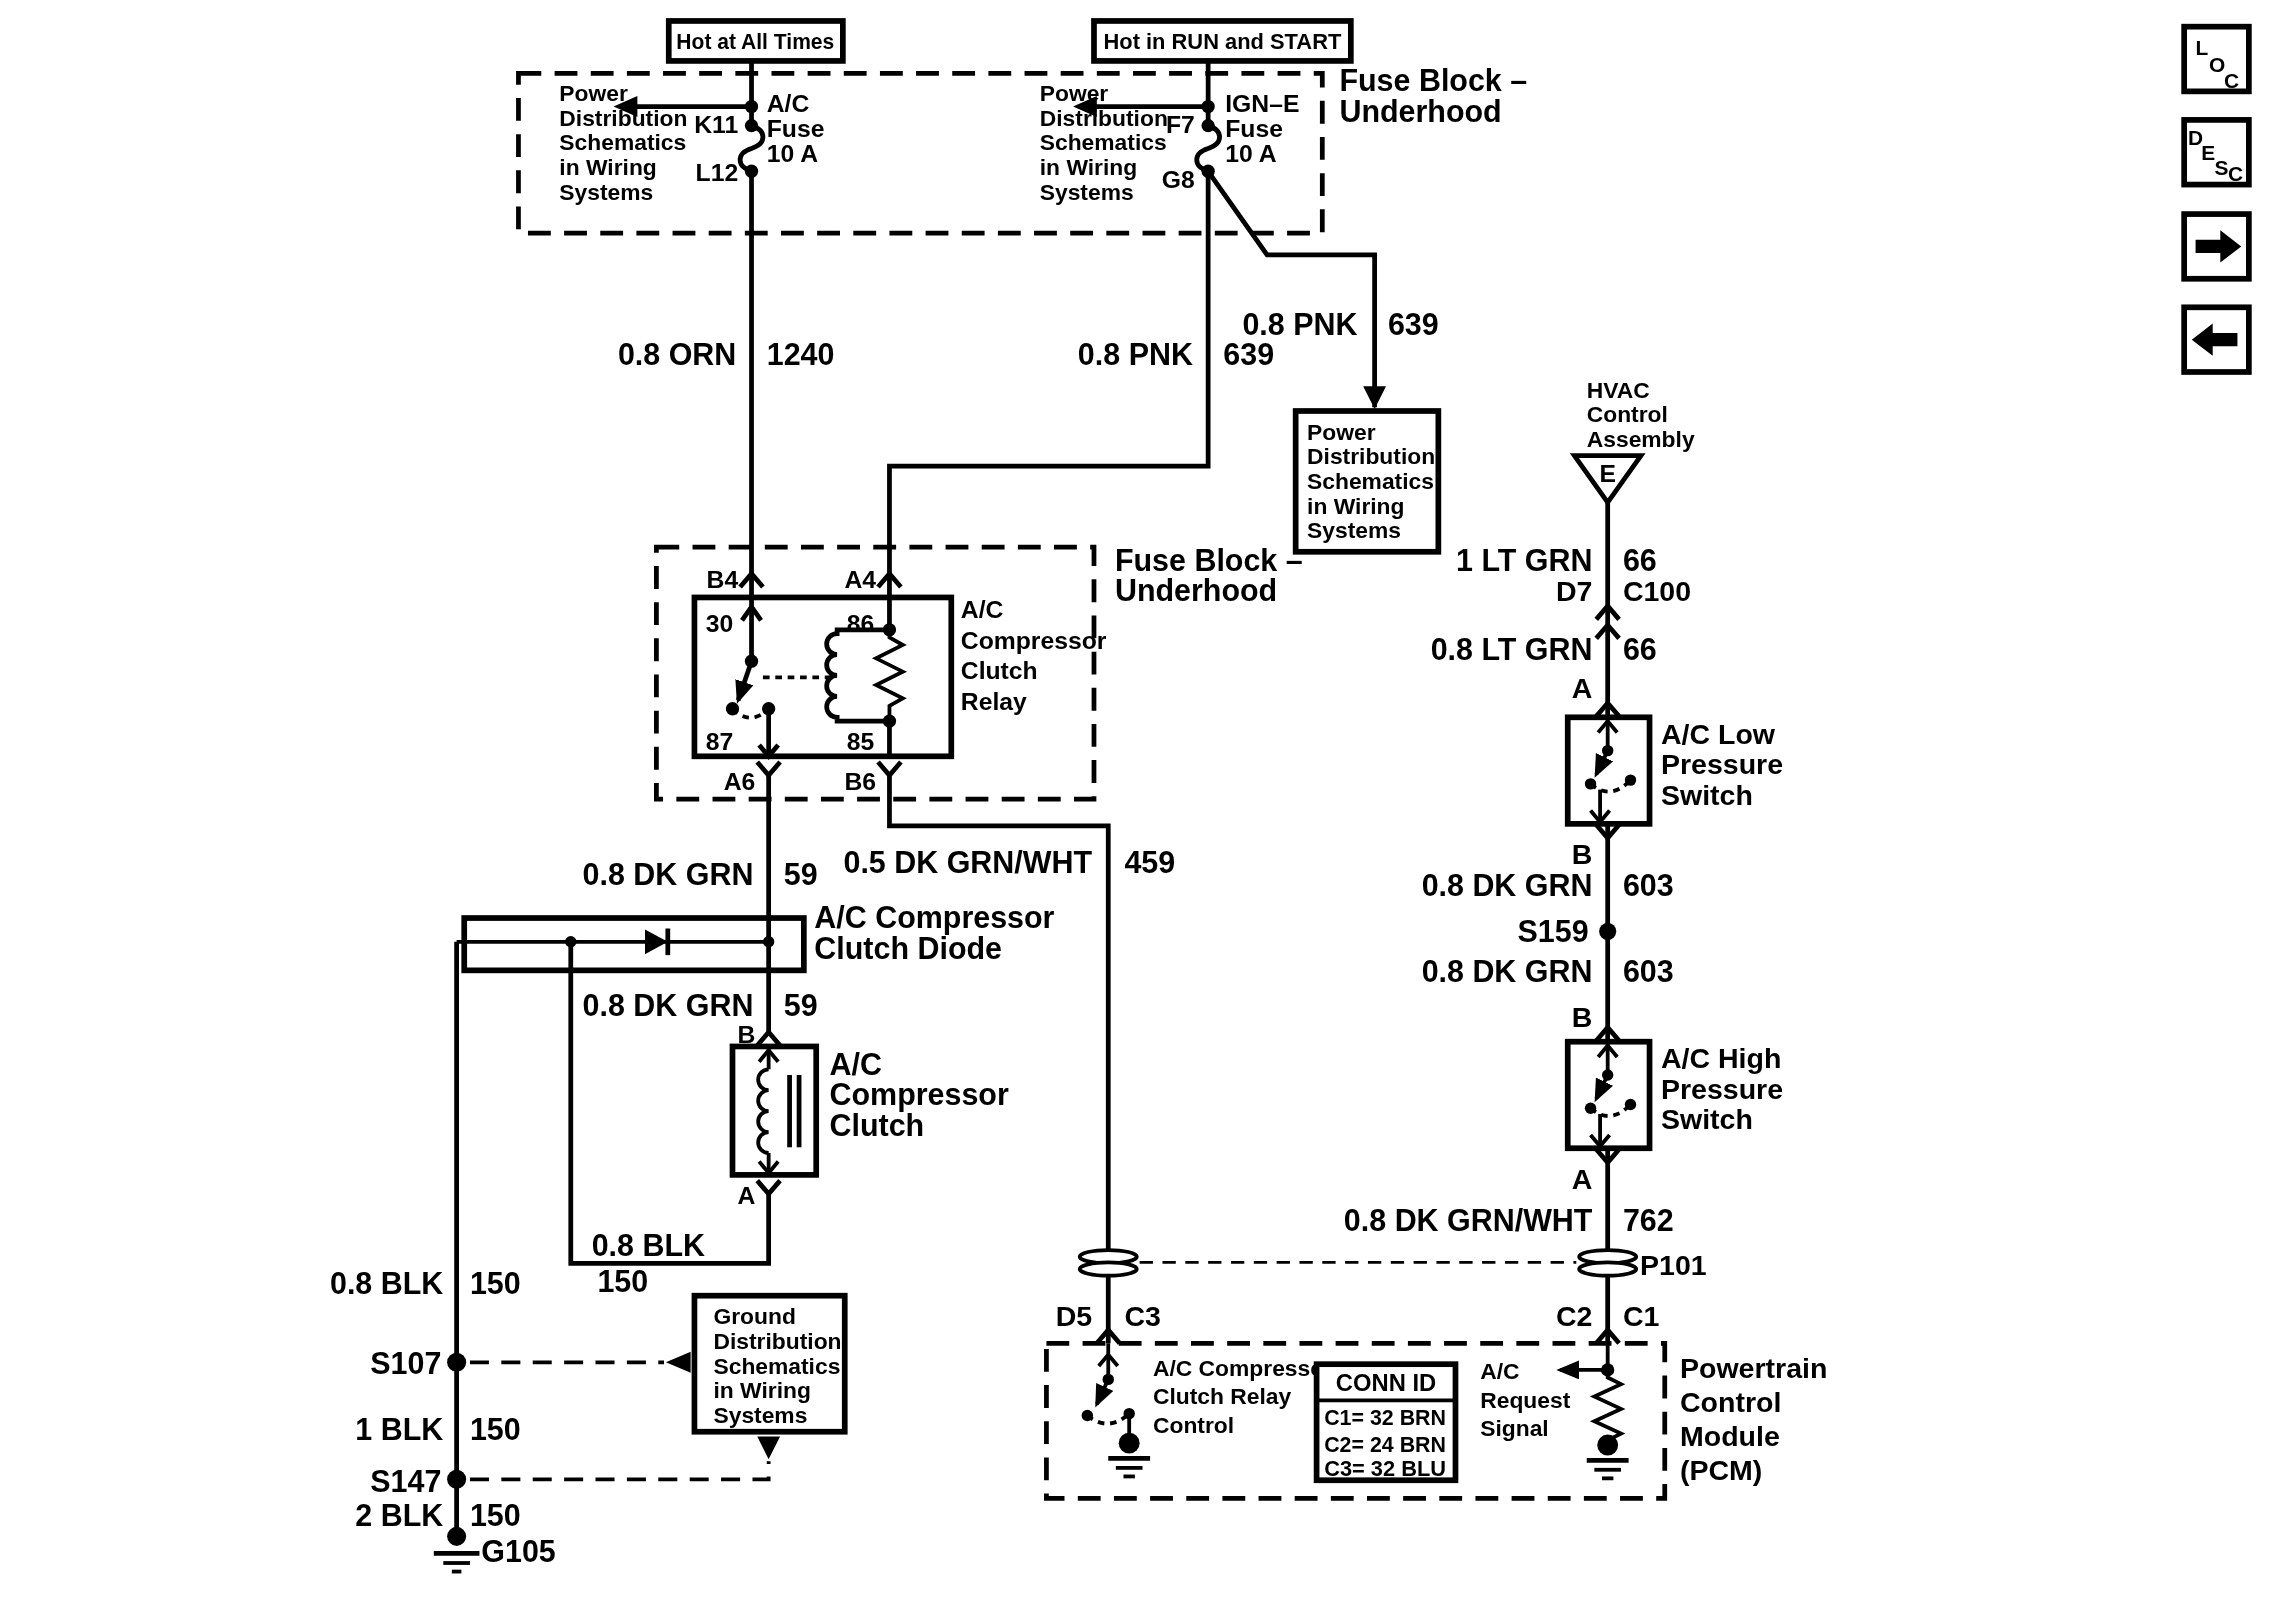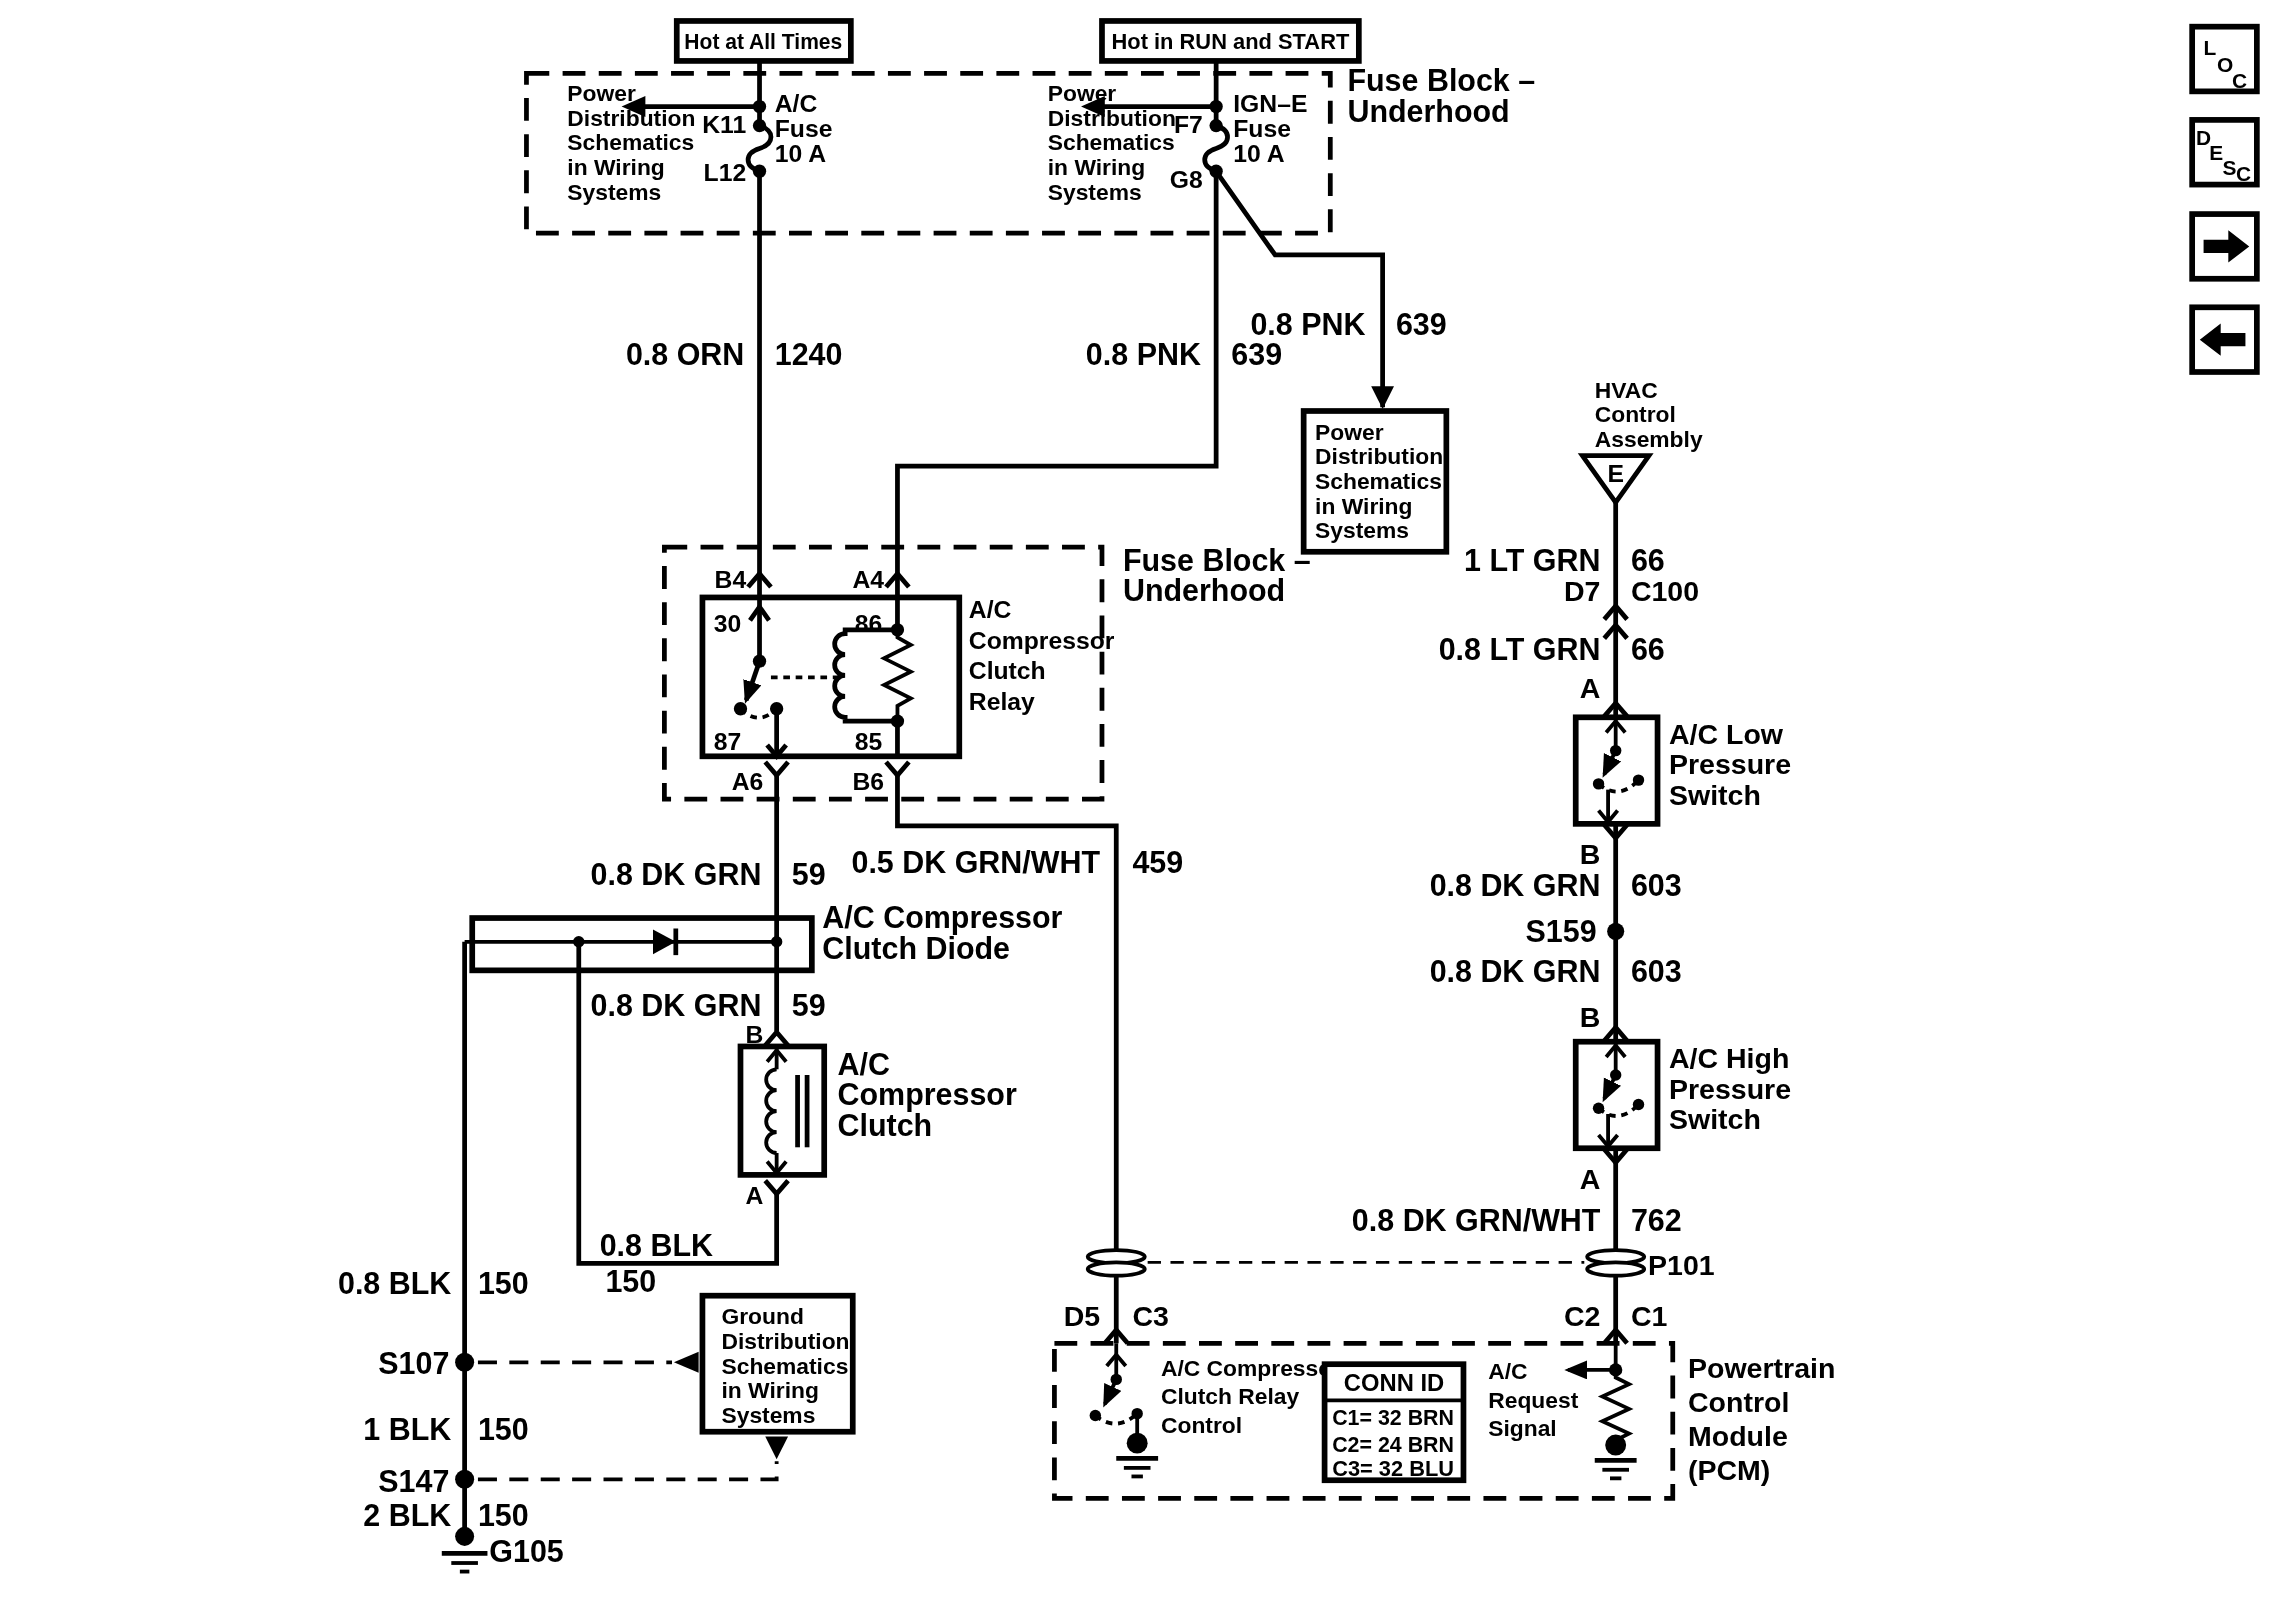--- a/index.html
+++ b/index.html
@@ -1,16 +1,16 @@
 <!DOCTYPE html>
 <html style="font-size:15px"><head>
 <meta charset="utf-8">
 <style>
   html,body{margin:0;padding:0;background:#fff;}
-  .stage{width:2183px;height:1603px;position:relative;background:#fff;padding-left:8px;}
+  .stage{width:2183px;height:1603px;position:relative;background:#fff;}
   svg text{font-family:"Liberation Sans","DejaVu Sans",sans-serif;font-weight:bold;fill:#000;}
   .w{stroke:#000;stroke-width:5;fill:none;}
   .w4{stroke:#000;stroke-width:4;fill:none;}
   .box{stroke:#000;stroke-width:6;fill:none;}
   .boxf{stroke:#000;stroke-width:6;fill:#fff;}
   .dashbox{stroke:#000;stroke-width:5;fill:none;stroke-dasharray:24 14;}
   .dashline{stroke:#000;stroke-width:4;fill:none;stroke-dasharray:20 13;}
   .dasharc{stroke:#000;stroke-width:4;fill:none;stroke-dasharray:7 6;}
   .thindash{stroke:#000;stroke-width:3;fill:none;stroke-dasharray:14 10;}
   .dot{fill:#000;stroke:none;}

